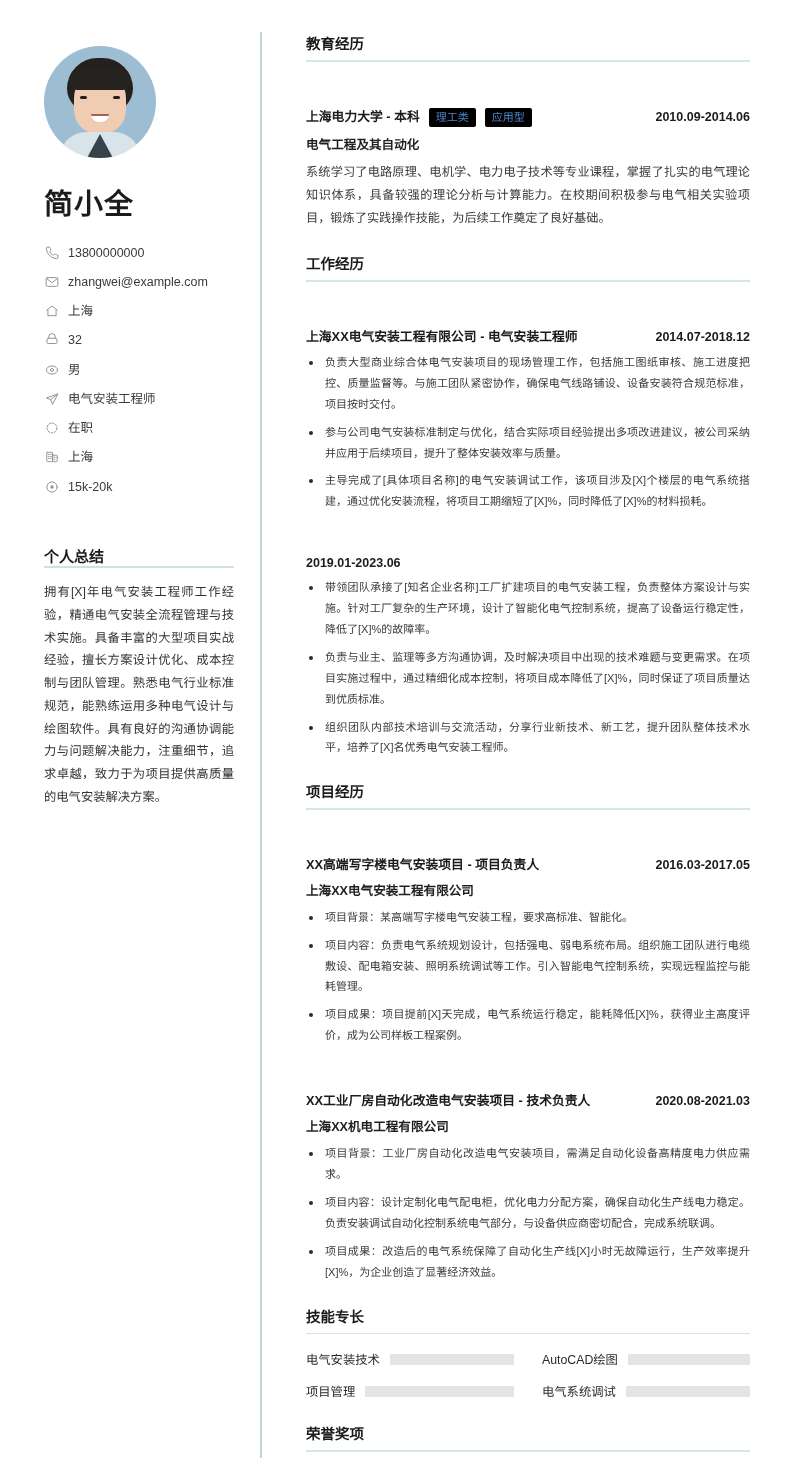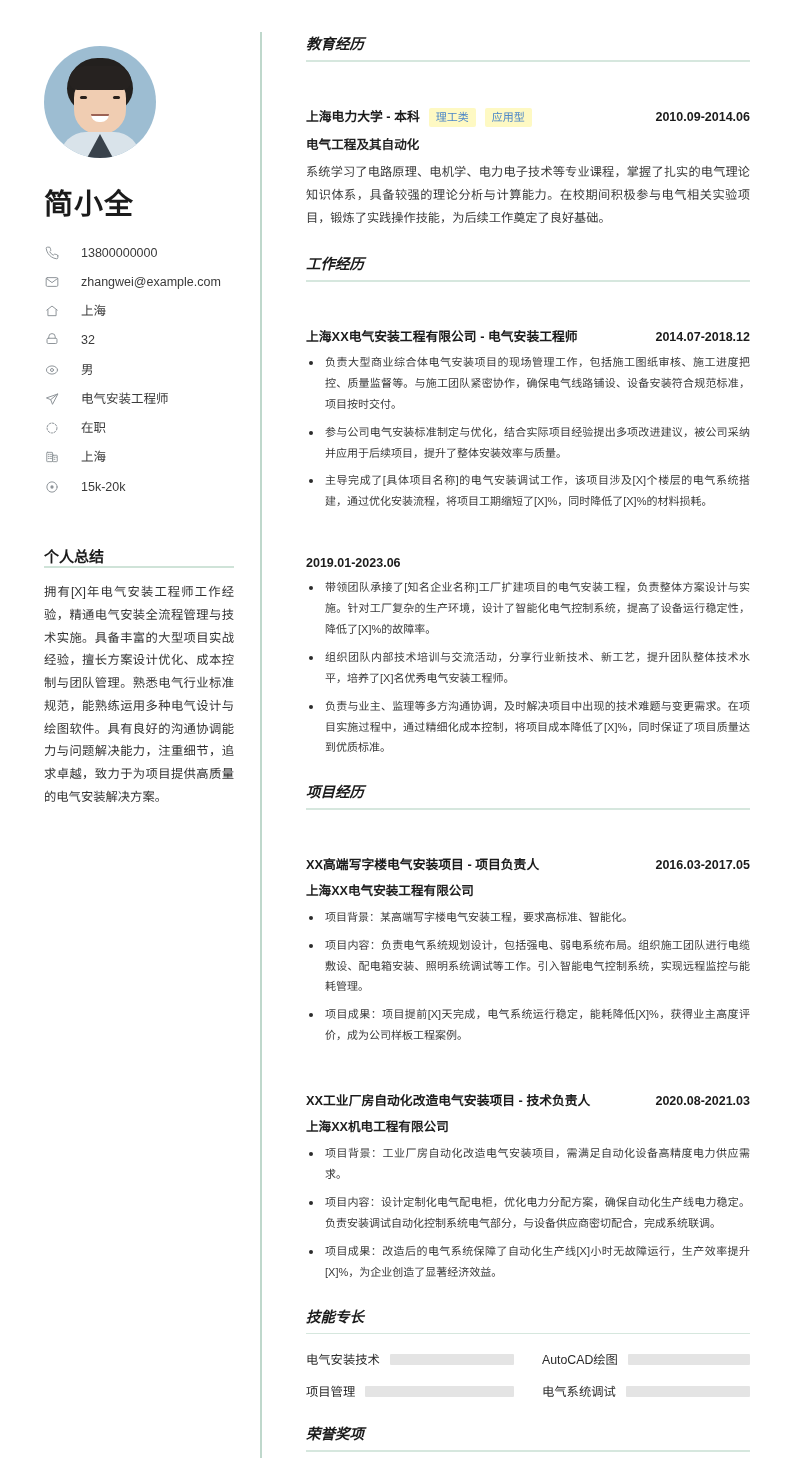--- a/index.html
+++ b/index.html
@@ -91,21 +91,21 @@
     font-weight: bold;
     color: #1b1b1b;
     margin: 22px 0 16px 0;
     letter-spacing: 1px;
   }
 
   .info-list { list-style: none; }
   .info-item {
     display: flex;
     align-items: center;
-    gap: 22px;
+    gap: 9px;
     font-size: 12.5px;
     color: #3a3a3a;
     padding: 6.5px 0;
     line-height: 1.3;
   }
   .info-icon {
     width: 15px; height: 15px;
     flex: 0 0 15px;
     color: #8e9499;
     display: inline-flex;
@@ -137,21 +137,20 @@
     flex: 1;
     padding: 14px 44px 40px 44px;
     min-width: 0;
   }
   .section { margin-bottom: 22px; }
   .section-title {
     font-size: 14.5px;
     font-weight: bold;
     color: #1b1b1b;
     padding-bottom: 7px;
-    font-style: italic;
   }
   .section-rule {
     height: 1.5px;
     background: #d6e7de;
     margin-bottom: 14px;
   }
 
   .entry { margin-bottom: 16px; }
   .entry:last-child { margin-bottom: 0; }
 
@@ -180,21 +179,21 @@
     font-weight: bold;
     color: #1b1b1b;
     white-space: nowrap;
     flex: 0 0 auto;
   }
   .tag {
     display: inline-block;
     font-size: 11px;
     font-weight: normal;
     color: #4a86c8;
-    background: #fef9c3;
+    background: #000000;
     padding: 1.5px 7px;
     border-radius: 2px;
     line-height: 1.45;
   }
   .entry-sub {
     font-size: 12.6px;
     font-weight: bold;
     color: #1f1f1f;
     margin-bottom: 8px;
   }
@@ -438,22 +437,22 @@
           <li class="bullet">主导完成了[具体项目名称]的电气安装调试工作，该项目涉及[X]个楼层的电气系统搭建，通过优化安装流程，将项目工期缩短了[X]%，同时降低了[X]%的材料损耗。</li>
         </ul>
       </div>
 
       <div class="entry">
         <div class="entry-head">
           <span class="entry-date">2019.01-2023.06</span>
         </div>
         <ul class="bullets">
           <li class="bullet">带领团队承接了[知名企业名称]工厂扩建项目的电气安装工程，负责整体方案设计与实施。针对工厂复杂的生产环境，设计了智能化电气控制系统，提高了设备运行稳定性，降低了[X]%的故障率。</li>
+          <li class="bullet">负责与业主、监理等多方沟通协调，及时解决项目中出现的技术难题与变更需求。在项目实施过程中，通过精细化成本控制，将项目成本降低了[X]%，同时保证了项目质量达到优质标准。</li>
           <li class="bullet">组织团队内部技术培训与交流活动，分享行业新技术、新工艺，提升团队整体技术水平，培养了[X]名优秀电气安装工程师。</li>
-          <li class="bullet">负责与业主、监理等多方沟通协调，及时解决项目中出现的技术难题与变更需求。在项目实施过程中，通过精细化成本控制，将项目成本降低了[X]%，同时保证了项目质量达到优质标准。</li>
         </ul>
       </div>
     </section>
 
     <section class="section">
       <h2 class="section-title">项目经历</h2>
       <div class="section-rule"></div>
 
       <div class="entry">
         <div class="entry-head">

